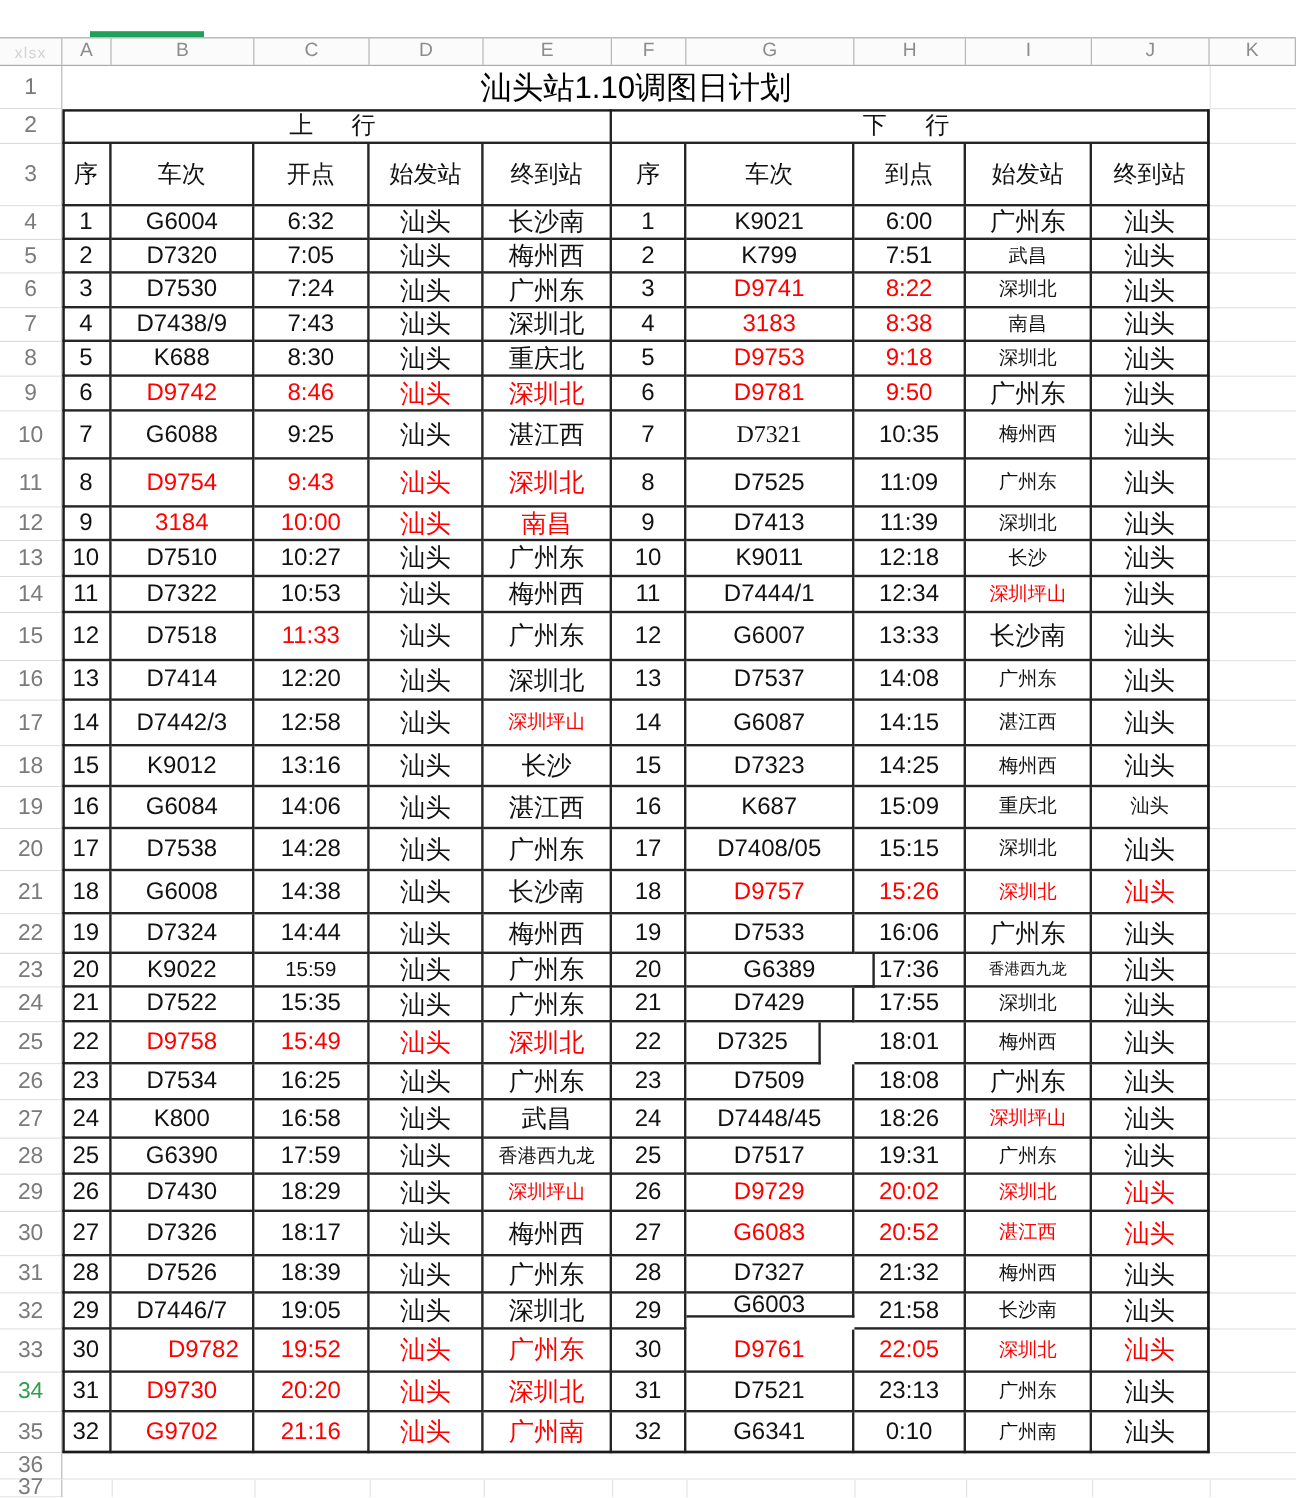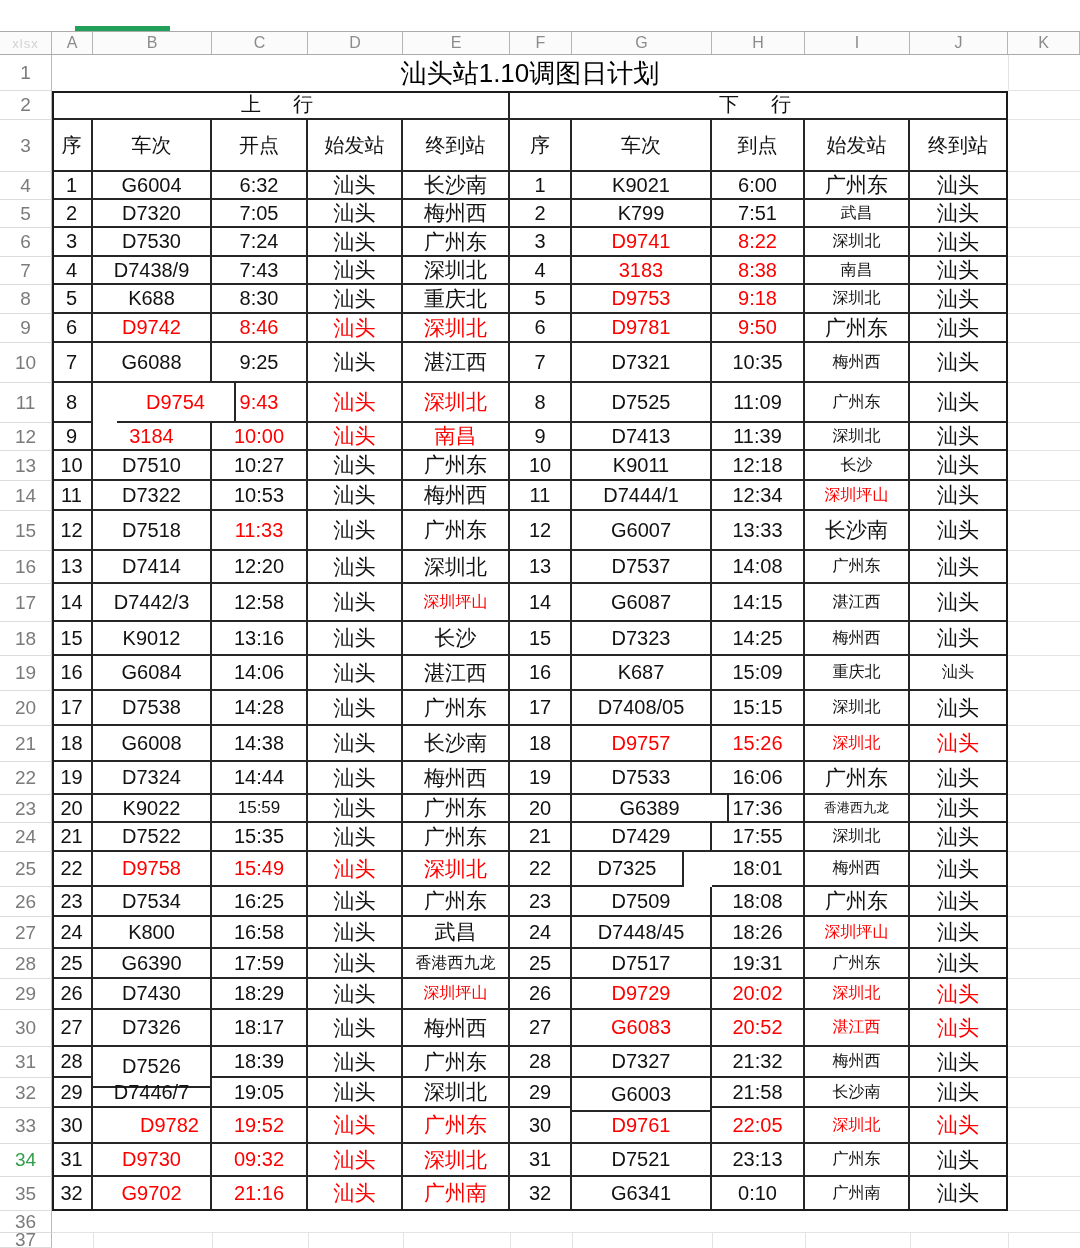--- a/index.html
+++ b/index.html
@@ -176,21 +176,21 @@
       <div class="cell num red" style="left: 93px; top: 314px; width: 119px; height: 29px; position: absolute;">D9742</div>
       <div class="cell num red" style="left: 212px; top: 314px; width: 96px; height: 29px; position: absolute;">8:46</div>
       <div class="cell sta red" style="left: 308px; top: 314px; width: 95px; height: 29px; position: absolute;">汕头</div>
       <div class="cell sta red" style="left: 403px; top: 314px; width: 107px; height: 29px; position: absolute;">深圳北</div>
       <div class="cell num" style="left: 52px; top: 343px; width: 41px; height: 40px; position: absolute;">7</div>
       <div class="cell num" style="left: 93px; top: 343px; width: 119px; height: 40px; position: absolute;">G6088</div>
       <div class="cell num" style="left: 212px; top: 343px; width: 96px; height: 40px; position: absolute;">9:25</div>
       <div class="cell sta" style="left: 308px; top: 343px; width: 95px; height: 40px; position: absolute;">汕头</div>
       <div class="cell sta" style="left: 403px; top: 343px; width: 107px; height: 40px; position: absolute;">湛江西</div>
       <div class="cell num" style="left: 52px; top: 383px; width: 41px; height: 40px; position: absolute;">8</div>
-      <div class="cell num red" style="left: 93px; top: 383px; width: 119px; height: 40px; position: absolute; margin-left: 24px;">D9754</div>
+      <div class="cell num red" style="left: 93px; top: 383px; width: 119px; height: 40px; position: absolute;">D9754</div>
       <div class="cell num red" style="left: 212px; top: 383px; width: 96px; height: 40px; position: absolute;">9:43</div>
       <div class="cell sta red" style="left: 308px; top: 383px; width: 95px; height: 40px; position: absolute;">汕头</div>
       <div class="cell sta red" style="left: 403px; top: 383px; width: 107px; height: 40px; position: absolute;">深圳北</div>
       <div class="cell num" style="left: 52px; top: 423px; width: 41px; height: 28px; position: absolute;">9</div>
       <div class="cell num red" style="left: 93px; top: 423px; width: 119px; height: 28px; position: absolute;">3184</div>
       <div class="cell num red" style="left: 212px; top: 423px; width: 96px; height: 28px; position: absolute;">10:00</div>
       <div class="cell sta red" style="left: 308px; top: 423px; width: 95px; height: 28px; position: absolute;">汕头</div>
       <div class="cell sta red" style="left: 403px; top: 423px; width: 107px; height: 28px; position: absolute;">南昌</div>
       <div class="cell num" style="left: 52px; top: 451px; width: 41px; height: 30px; position: absolute;">10</div>
       <div class="cell num" style="left: 93px; top: 451px; width: 119px; height: 30px; position: absolute;">D7510</div>
@@ -276,37 +276,37 @@
       <div class="cell num" style="left: 93px; top: 979px; width: 119px; height: 31px; position: absolute;">D7430</div>
       <div class="cell num" style="left: 212px; top: 979px; width: 96px; height: 31px; position: absolute;">18:29</div>
       <div class="cell sta" style="left: 308px; top: 979px; width: 95px; height: 31px; position: absolute;">汕头</div>
       <div class="cell sta red sm" style="left: 403px; top: 979px; width: 107px; height: 31px; position: absolute;">深圳坪山</div>
       <div class="cell num" style="left: 52px; top: 1010px; width: 41px; height: 37px; position: absolute;">27</div>
       <div class="cell num" style="left: 93px; top: 1010px; width: 119px; height: 37px; position: absolute;">D7326</div>
       <div class="cell num" style="left: 212px; top: 1010px; width: 96px; height: 37px; position: absolute;">18:17</div>
       <div class="cell sta" style="left: 308px; top: 1010px; width: 95px; height: 37px; position: absolute;">汕头</div>
       <div class="cell sta" style="left: 403px; top: 1010px; width: 107px; height: 37px; position: absolute;">梅州西</div>
       <div class="cell num" style="left: 52px; top: 1047px; width: 41px; height: 31px; position: absolute;">28</div>
-      <div class="cell num" style="left: 93px; top: 1047px; width: 119px; height: 41px; position: absolute;">D7526</div>
+      <div class="cell num" style="left: 93px; top: 1047px; width: 119px; height: 31px; position: absolute;">D7526</div>
       <div class="cell num" style="left: 212px; top: 1047px; width: 96px; height: 31px; position: absolute;">18:39</div>
       <div class="cell sta" style="left: 308px; top: 1047px; width: 95px; height: 31px; position: absolute;">汕头</div>
       <div class="cell sta" style="left: 403px; top: 1047px; width: 107px; height: 31px; position: absolute;">广州东</div>
       <div class="cell num" style="left: 52px; top: 1078px; width: 41px; height: 30px; position: absolute;">29</div>
       <div class="cell num" style="left: 93px; top: 1078px; width: 119px; height: 30px; position: absolute;">D7446/7</div>
       <div class="cell num" style="left: 212px; top: 1078px; width: 96px; height: 30px; position: absolute;">19:05</div>
       <div class="cell sta" style="left: 308px; top: 1078px; width: 95px; height: 30px; position: absolute;">汕头</div>
       <div class="cell sta" style="left: 403px; top: 1078px; width: 107px; height: 30px; position: absolute;">深圳北</div>
       <div class="cell num" style="left: 52px; top: 1108px; width: 41px; height: 36px; position: absolute;">30</div>
       <div class="cell num red" style="left: 93px; top: 1108px; width: 119px; height: 36px; position: absolute; padding-left: 36px;">D9782</div>
       <div class="cell num red" style="left: 212px; top: 1108px; width: 96px; height: 36px; position: absolute;">19:52</div>
       <div class="cell sta red" style="left: 308px; top: 1108px; width: 95px; height: 36px; position: absolute;">汕头</div>
       <div class="cell sta red" style="left: 403px; top: 1108px; width: 107px; height: 36px; position: absolute;">广州东</div>
       <div class="cell num" style="left: 52px; top: 1144px; width: 41px; height: 33px; position: absolute;">31</div>
       <div class="cell num red" style="left: 93px; top: 1144px; width: 119px; height: 33px; position: absolute;">D9730</div>
-      <div class="cell num red" style="left: 212px; top: 1144px; width: 96px; height: 33px; position: absolute;">09:32</div>
+      <div class="cell num red" style="left: 212px; top: 1144px; width: 96px; height: 33px; position: absolute;">20:20</div>
       <div class="cell sta red" style="left: 308px; top: 1144px; width: 95px; height: 33px; position: absolute;">汕头</div>
       <div class="cell sta red" style="left: 403px; top: 1144px; width: 107px; height: 33px; position: absolute;">深圳北</div>
       <div class="cell num" style="left: 52px; top: 1177px; width: 41px; height: 34px; position: absolute;">32</div>
       <div class="cell num red" style="left: 93px; top: 1177px; width: 119px; height: 34px; position: absolute;">G9702</div>
       <div class="cell num red" style="left: 212px; top: 1177px; width: 96px; height: 34px; position: absolute;">21:16</div>
       <div class="cell sta red" style="left: 308px; top: 1177px; width: 95px; height: 34px; position: absolute;">汕头</div>
       <div class="cell sta red" style="left: 403px; top: 1177px; width: 107px; height: 34px; position: absolute;">广州南</div>
       <div class="cell num" style="left: 510px; top: 172px; width: 62px; height: 28px; position: absolute;">1</div>
       <div class="cell num" style="left: 572px; top: 172px; width: 140px; height: 28px; position: absolute;">K9021</div>
       <div class="cell num" style="left: 712px; top: 172px; width: 93px; height: 28px; position: absolute;">6:00</div>
@@ -331,21 +331,21 @@
       <div class="cell num red" style="left: 572px; top: 285px; width: 140px; height: 29px; position: absolute;">D9753</div>
       <div class="cell num red" style="left: 712px; top: 285px; width: 93px; height: 29px; position: absolute;">9:18</div>
       <div class="cell sta sm" style="left: 805px; top: 285px; width: 105px; height: 29px; position: absolute;">深圳北</div>
       <div class="cell sta" style="left: 910px; top: 285px; width: 98px; height: 29px; position: absolute;">汕头</div>
       <div class="cell num" style="left: 510px; top: 314px; width: 62px; height: 29px; position: absolute;">6</div>
       <div class="cell num red" style="left: 572px; top: 314px; width: 140px; height: 29px; position: absolute;">D9781</div>
       <div class="cell num red" style="left: 712px; top: 314px; width: 93px; height: 29px; position: absolute;">9:50</div>
       <div class="cell sta" style="left: 805px; top: 314px; width: 105px; height: 29px; position: absolute;">广州东</div>
       <div class="cell sta" style="left: 910px; top: 314px; width: 98px; height: 29px; position: absolute;">汕头</div>
       <div class="cell num" style="left: 510px; top: 343px; width: 62px; height: 40px; position: absolute;">7</div>
-      <div class="cell num" style="left: 572px; top: 343px; width: 140px; height: 40px; position: absolute;">D7321</div>
+      <div class="cell num" style="left: 572px; top: 343px; width: 140px; height: 40px; position: absolute; font-family: Liberation Serif, serif;">D7321</div>
       <div class="cell num" style="left: 712px; top: 343px; width: 93px; height: 40px; position: absolute;">10:35</div>
       <div class="cell sta sm" style="left: 805px; top: 343px; width: 105px; height: 40px; position: absolute;">梅州西</div>
       <div class="cell sta" style="left: 910px; top: 343px; width: 98px; height: 40px; position: absolute;">汕头</div>
       <div class="cell num" style="left: 510px; top: 383px; width: 62px; height: 40px; position: absolute;">8</div>
       <div class="cell num" style="left: 572px; top: 383px; width: 140px; height: 40px; position: absolute;">D7525</div>
       <div class="cell num" style="left: 712px; top: 383px; width: 93px; height: 40px; position: absolute;">11:09</div>
       <div class="cell sta sm" style="left: 805px; top: 383px; width: 105px; height: 40px; position: absolute;">广州东</div>
       <div class="cell sta" style="left: 910px; top: 383px; width: 98px; height: 40px; position: absolute;">汕头</div>
       <div class="cell num" style="left: 510px; top: 423px; width: 62px; height: 28px; position: absolute;">9</div>
       <div class="cell num" style="left: 572px; top: 423px; width: 140px; height: 28px; position: absolute;">D7413</div>
@@ -441,21 +441,21 @@
       <div class="cell num red" style="left: 572px; top: 1010px; width: 140px; height: 37px; position: absolute;">G6083</div>
       <div class="cell num red" style="left: 712px; top: 1010px; width: 93px; height: 37px; position: absolute;">20:52</div>
       <div class="cell sta red sm" style="left: 805px; top: 1010px; width: 105px; height: 37px; position: absolute;">湛江西</div>
       <div class="cell sta red" style="left: 910px; top: 1010px; width: 98px; height: 37px; position: absolute;">汕头</div>
       <div class="cell num" style="left: 510px; top: 1047px; width: 62px; height: 31px; position: absolute;">28</div>
       <div class="cell num" style="left: 572px; top: 1047px; width: 140px; height: 31px; position: absolute;">D7327</div>
       <div class="cell num" style="left: 712px; top: 1047px; width: 93px; height: 31px; position: absolute;">21:32</div>
       <div class="cell sta sm" style="left: 805px; top: 1047px; width: 105px; height: 31px; position: absolute;">梅州西</div>
       <div class="cell sta" style="left: 910px; top: 1047px; width: 98px; height: 31px; position: absolute;">汕头</div>
       <div class="cell num" style="left: 510px; top: 1078px; width: 62px; height: 30px; position: absolute;">29</div>
-      <div class="cell num" style="left: 572px; top: 1078px; width: 140px; height: 34px; position: absolute;">G6003</div>
+      <div class="cell num" style="left: 572px; top: 1078px; width: 140px; height: 20px; position: absolute;">G6003</div>
       <div class="cell num" style="left: 712px; top: 1078px; width: 93px; height: 30px; position: absolute;">21:58</div>
       <div class="cell sta sm" style="left: 805px; top: 1078px; width: 105px; height: 30px; position: absolute;">长沙南</div>
       <div class="cell sta" style="left: 910px; top: 1078px; width: 98px; height: 30px; position: absolute;">汕头</div>
       <div class="cell num" style="left: 510px; top: 1108px; width: 62px; height: 36px; position: absolute;">30</div>
       <div class="cell num red" style="left: 572px; top: 1108px; width: 140px; height: 36px; position: absolute;">D9761</div>
       <div class="cell num red" style="left: 712px; top: 1108px; width: 93px; height: 36px; position: absolute;">22:05</div>
       <div class="cell sta red sm" style="left: 805px; top: 1108px; width: 105px; height: 36px; position: absolute;">深圳北</div>
       <div class="cell sta red" style="left: 910px; top: 1108px; width: 98px; height: 36px; position: absolute;">汕头</div>
       <div class="cell num" style="left: 510px; top: 1144px; width: 62px; height: 33px; position: absolute;">31</div>
       <div class="cell num" style="left: 572px; top: 1144px; width: 140px; height: 33px; position: absolute;">D7521</div>

